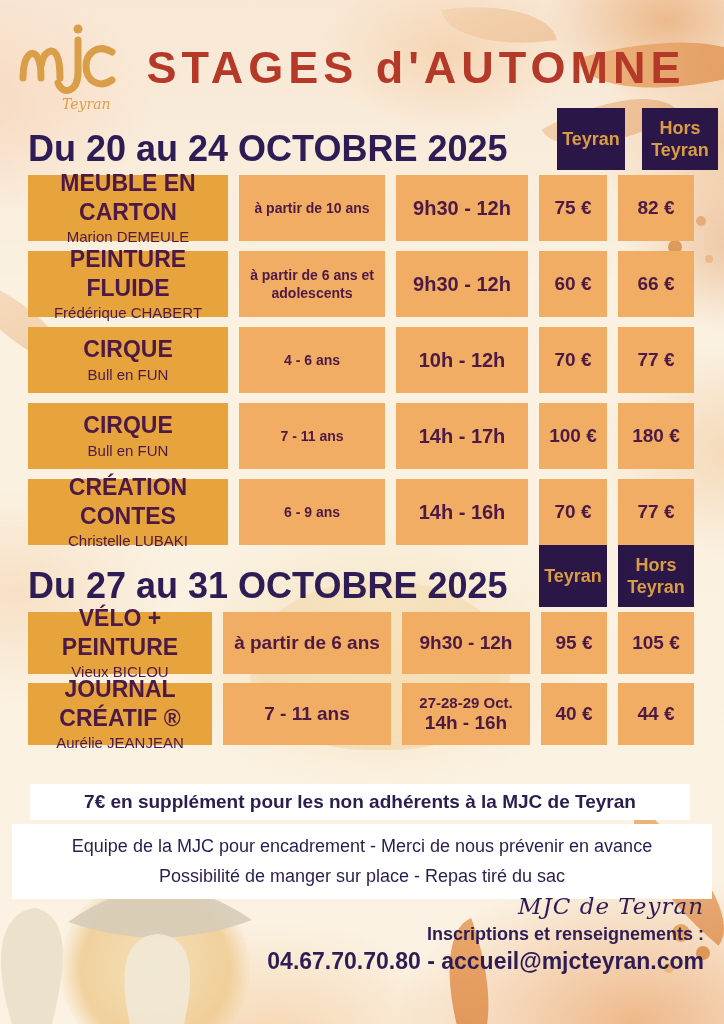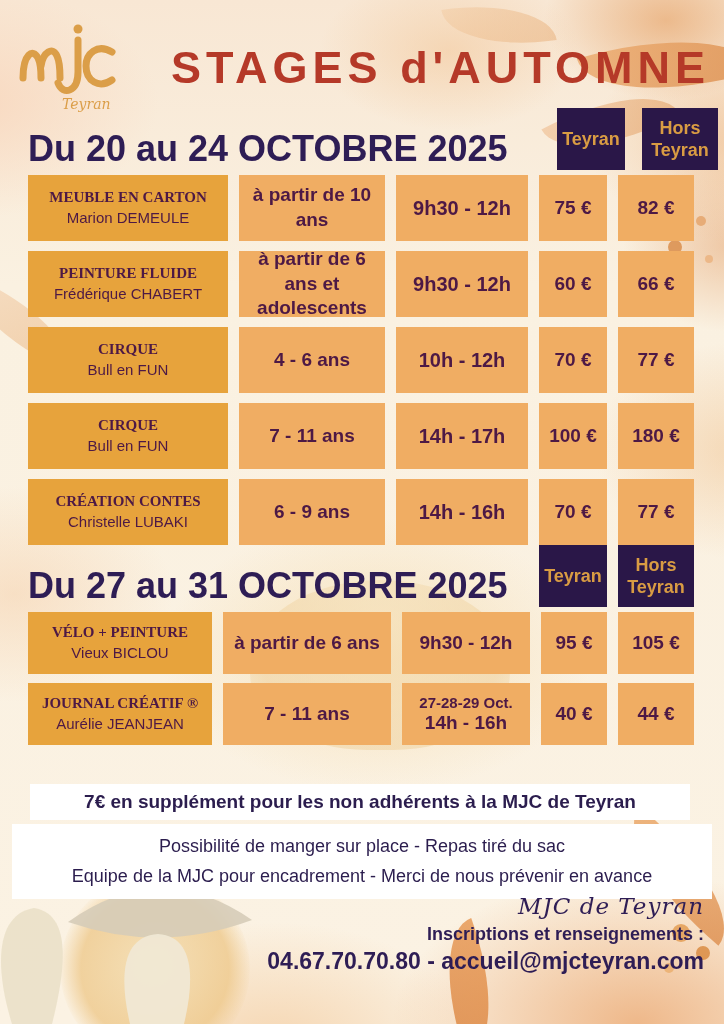--- a/index.html
+++ b/index.html
@@ -43,41 +43,41 @@
              opacity:.55; }
   .flower { position:absolute; left:60px; bottom:-40px; width:190px; height:190px; border-radius:50%;
             background:radial-gradient(circle, #F3DCAE 0%, #EEC98C 55%, transparent 72%); opacity:.8; }
   .content { position:absolute; z-index:2; }
 
   
   .logo { top:20px; left:16px; width:120px; }
   .logo-teyran { display:block; margin:-14px 0 0 46px; font-family:"DejaVu Serif",serif; font-style:italic;
                  font-size:14px; color:#DB9E48; }
   
-  .title { top:42px; left:122px; width:588px; text-align:right; font-size:45px; font-weight:bold;
+  .title { top:42px; left:122px; width:588px; text-align:center; font-size:45px; font-weight:bold;
            letter-spacing:5px; color:#B53928; white-space:nowrap; }
 
   
   .head-grid, .table-grid { left:28px; width:668px; display:grid; column-gap:11px; }
   .t1 { grid-template-columns:200px 146px 132px 68px 76px; }
   .t2 { grid-template-columns:184px 168px 128px 66px 76px; }
   .head-grid h2 { grid-column:1 / 4; align-self:end; font-size:36px; font-weight:bold;
                   color:#2E1D55; white-space:nowrap; line-height:1; padding-bottom:3px; }
   .badge { height:62px; background:#2A1748; color:#D99C43; display:flex; align-items:center;
            justify-content:center; text-align:center; font-size:18px; font-weight:bold; line-height:1.25;
            padding:2px 4px; }
   .head1 { top:108px; } .head2 { top:545px; }
   .table1 { top:175px; grid-auto-rows:66px; row-gap:10px; }
   .table2 { top:612px; grid-auto-rows:62px; row-gap:9px; }
   .cell { background:#F0AD63; color:#4D1945; display:flex; flex-direction:column; justify-content:center;
           align-items:center; text-align:center; padding:3px 5px; }
   .cell.first { background:#E7A33C; }
-  .activity { font-size:15px; font-weight:bold; line-height:1.25;font-family:Liberation Serif, serif; }
+  .activity { font-size:23px; font-weight:bold; line-height:1.25; }
   .person   { font-size:15px; line-height:1.25; margin-top:2px; }
-  .ages     { font-size:19px; font-weight:bold; line-height:1.3; }
+  .ages     { font-size:14px; font-weight:bold; line-height:1.3; }
   .t2 .ages { font-size:19px; }
   .time     { font-size:20px; font-weight:bold; }
   .time-note{ font-size:15px; font-weight:bold; line-height:1.2; }
   .time-note:empty { display:none; }
   .t2 .time { font-size:19px; }
   .price    { font-size:19px; font-weight:bold; }
 
   
   .band { background:#FFFFFF; text-align:center; color:#2B1D4E; }
   .band1 { top:784px; left:30px; width:660px; padding:7px 4px; font-size:19px; font-weight:bold; }
@@ -259,22 +259,22 @@
     <div class="cell">
         <span class="price">40 €</span>
       </div>
     <div class="cell">
         <span class="price">44 €</span>
       </div>
   </div>
 
   <div class="content band band1" style="position:absolute;">7€ en supplément pour les non adhérents à la MJC de Teyran</div>
   <div class="content band band2" style="position:absolute;">
+    <div>Equipe de la MJC pour encadrement - Merci de nous prévenir en avance</div>
     <div>Possibilité de manger sur place - Repas tiré du sac</div>
-    <div>Equipe de la MJC pour encadrement - Merci de nous prévenir en avance</div>
   </div>
 
   <div class="content contact" style="position:absolute;">
     <div class="contact-name">MJC de Teyran</div>
     <div class="contact-label">Inscriptions et renseignements :</div>
     <div class="contact-line">04.67.70.70.80 - accueil@mjcteyran.com</div>
   </div>
 
 </div>
 

